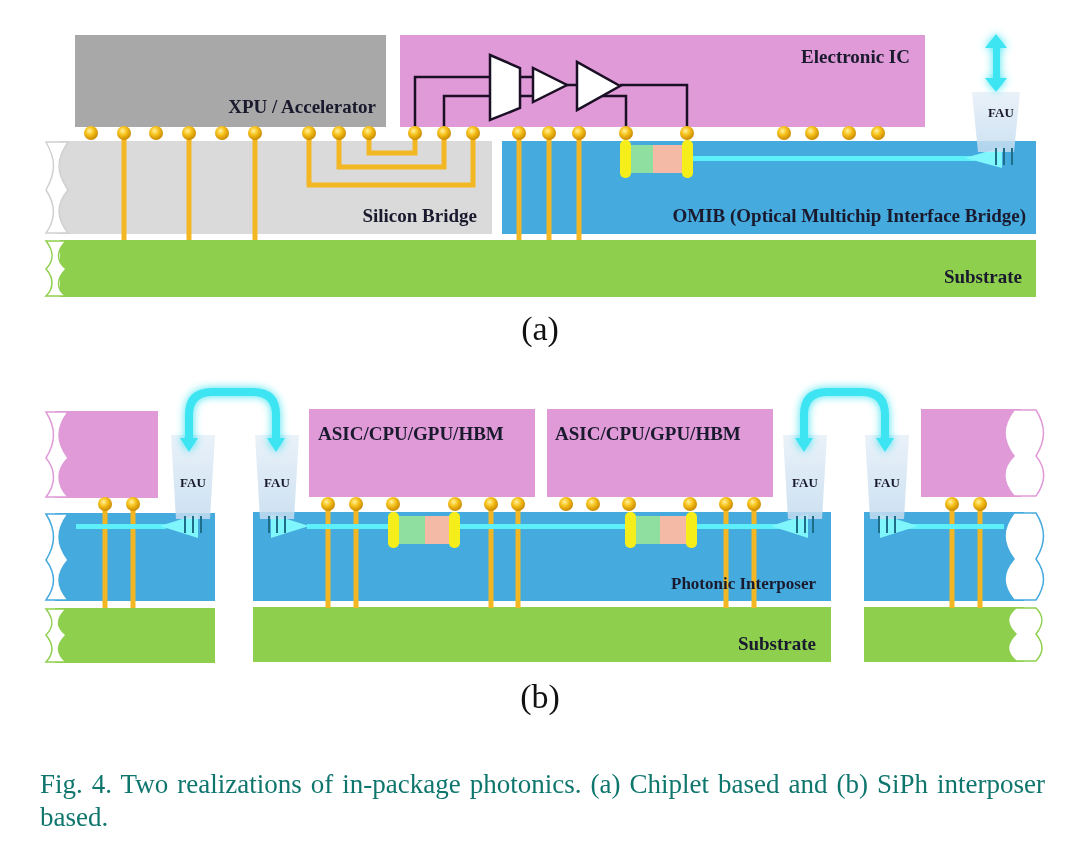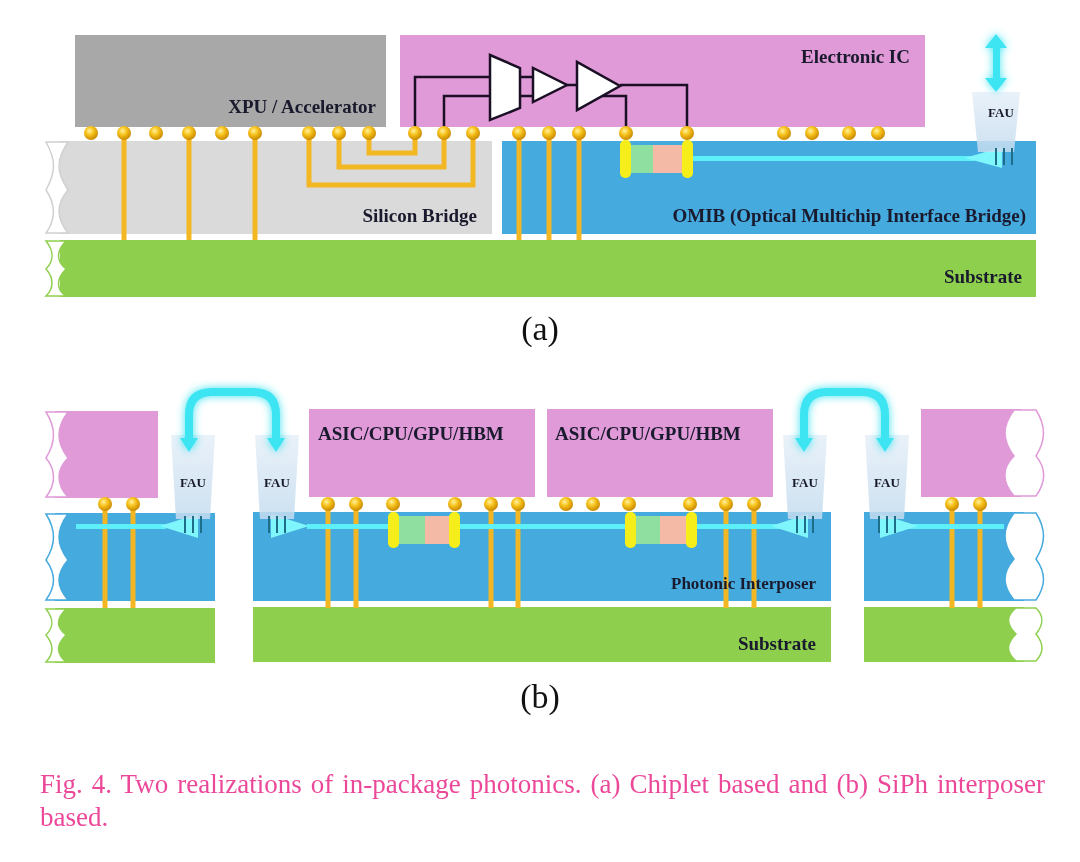--- a/index.html
+++ b/index.html
@@ -1,19 +1,19 @@
 <!DOCTYPE html>
 <html><head>
 <meta charset="utf-8">
 <style>
   html, body { margin:0; padding:0; background:#ffffff; }
   body { width:1080px; height:862px; position:relative; overflow:hidden; }
   svg text.lbl { font-family:"Liberation Serif", serif; font-weight:bold; fill:#1a1a2e; }
   .sublabel { position:absolute; font-family:"Liberation Serif", serif; font-size:34px; color:#111; text-align:center; width:100px; }
-  .caption { position:absolute; left:40px; top:768px; width:1005px; font-family:"Liberation Serif", serif; font-size:27px; line-height:33px; color:#ec4899; text-align:justify; text-align-last:left; }
+  .caption { position:absolute; left:40px; top:768px; width:1005px; font-family:"Liberation Serif", serif; font-size:27px; line-height:33px; color:#0f766e; text-align:justify; text-align-last:left; }
 </style>
 </head>
 <body>
 
 <svg id="fig" width="1080" height="760" viewBox="0 0 1080 760" style="position:absolute;left:0;top:0;">
   <defs>
     <radialGradient id="bump" cx="40%" cy="35%" r="65%">
       <stop offset="0%" stop-color="#fff3a0"></stop>
       <stop offset="45%" stop-color="#f7c21c"></stop>
       <stop offset="100%" stop-color="#c98a00"></stop>

